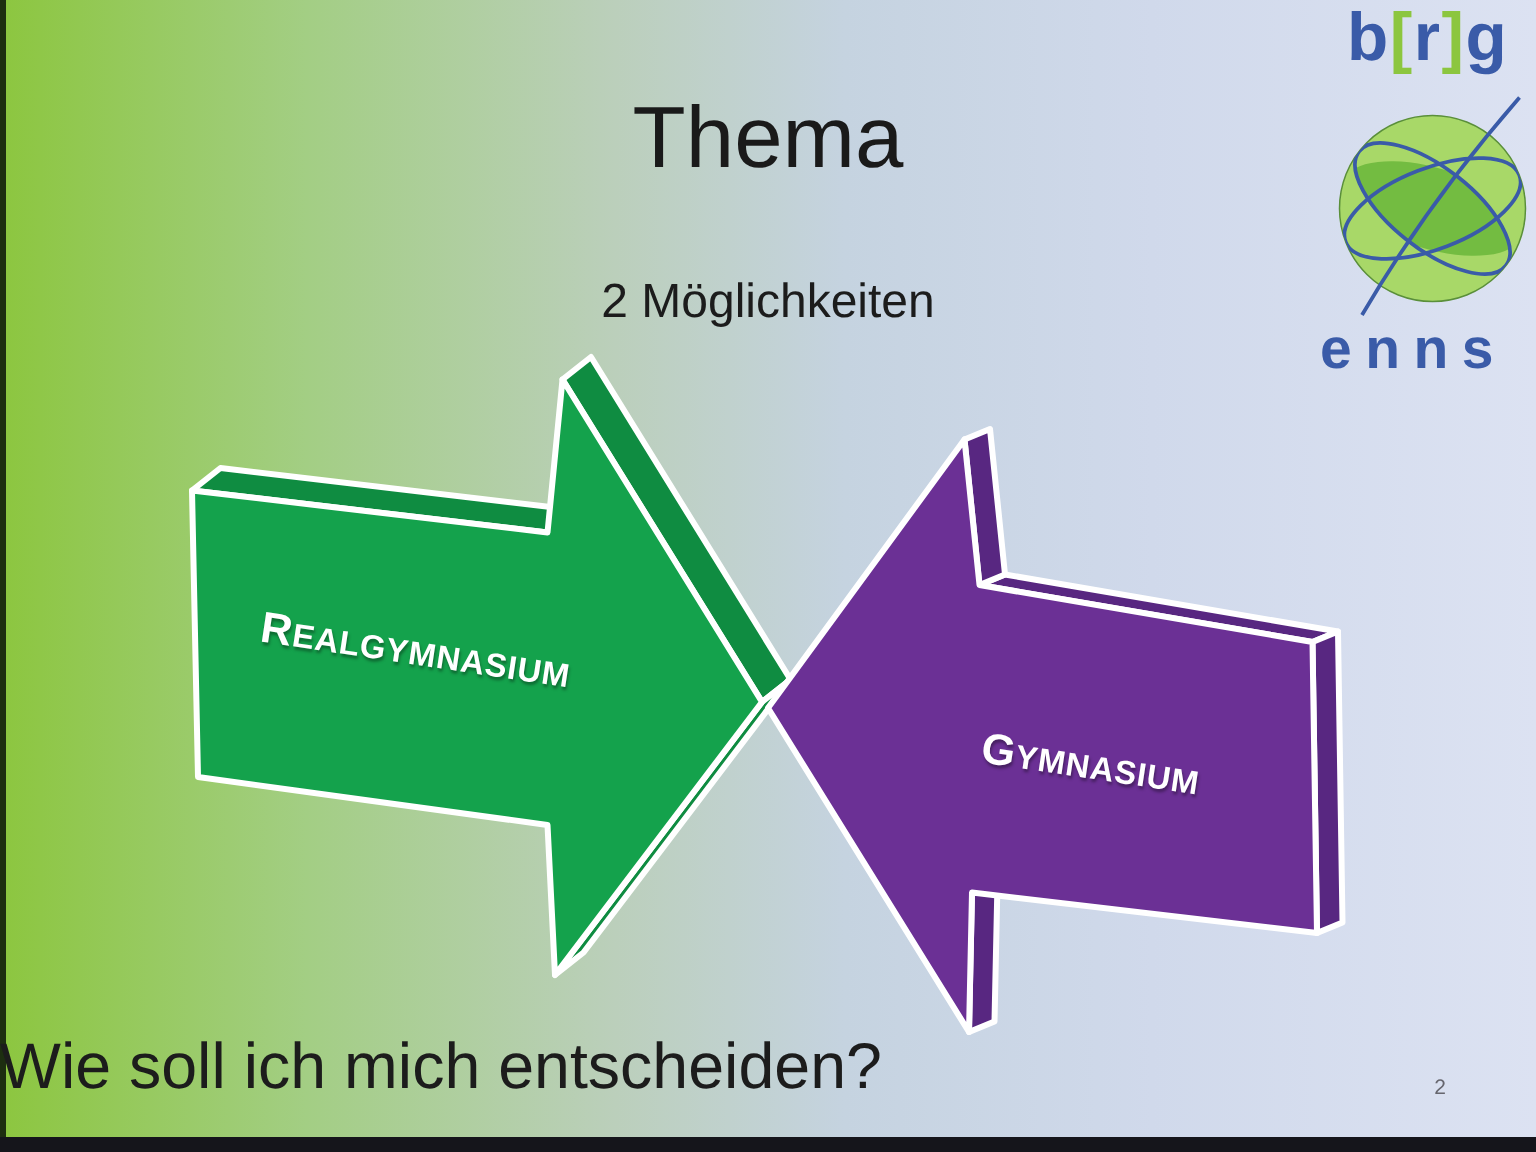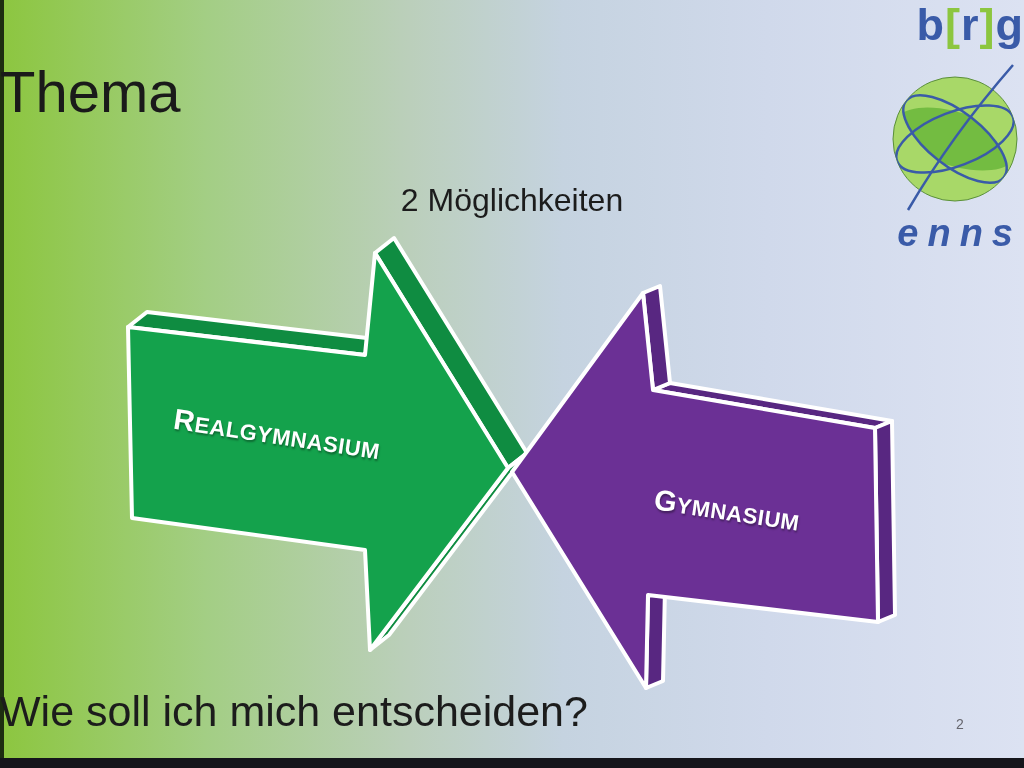--- a/index.html
+++ b/index.html
@@ -15,21 +15,21 @@
   .edge-left{
     position:absolute;left:0;top:0;width:4px;height:768px;
     background:#1d2e10;
   }
   .bar-bottom{
     position:absolute;left:0;bottom:0;width:1024px;height:10px;
     background:#15151b;
   }
   .title{
     position:absolute;left:0;top:60px;width:1024px;
-    text-align:left;
+    text-align:center;
     font-size:58px;line-height:1.1;color:#1a1a1a;
     letter-spacing:0px;
   }
   .subtitle{
     position:absolute;left:0;top:183px;width:1024px;
     text-align:center;
     font-size:32px;line-height:1.1;color:#1c1c1c;
   }
   .question{
     position:absolute;left:0;top:688px;width:1024px;
@@ -49,33 +49,33 @@
     font-weight:700;
     line-height:1;
     letter-spacing:0.5px;
     text-shadow:1px 2px 2px rgba(0,0,0,0.35);
     transform:rotate(8.5deg);
   }
   .arrow-label .cap{font-size:29px;}
   .arrow-label .rest{font-size:22px;}
   .label-green{left:152px;top:420px;width:250px;}
   .label-purple{left:627px;top:496px;width:200px;}
-  .logo{position:absolute;left:880px;top:0;width:144px;height:260px;text-align:right;}
+  .logo{position:absolute;left:880px;top:0;width:144px;height:260px;}
   .logo-top{
     position:absolute;left:18px;top:2px;width:126px;
     font-size:45px;font-weight:700;line-height:1;
     letter-spacing:1px;white-space:nowrap;
   }
   .logo-blue{color:#3A5BA8;}
   .logo-green{color:#8CC63F;}
   .logo-globe{position:absolute;left:0px;top:55px;}
   .logo-bottom{
-    position:absolute;left:14px;top:214px;width:128px;
+    position:absolute;left:0;top:214px;width:128px;
     font-size:38px;font-weight:700;line-height:1;
-    letter-spacing:9px;color:#3A5BA8;white-space:nowrap;font-style:italic;
+    letter-spacing:9px;color:#3A5BA8;white-space:nowrap;
   }
 </style>
 </head>
 <body>
 
 <div class="slide">
 
   <div class="edge-left"></div>
 
   <div class="title">Thema</div>

